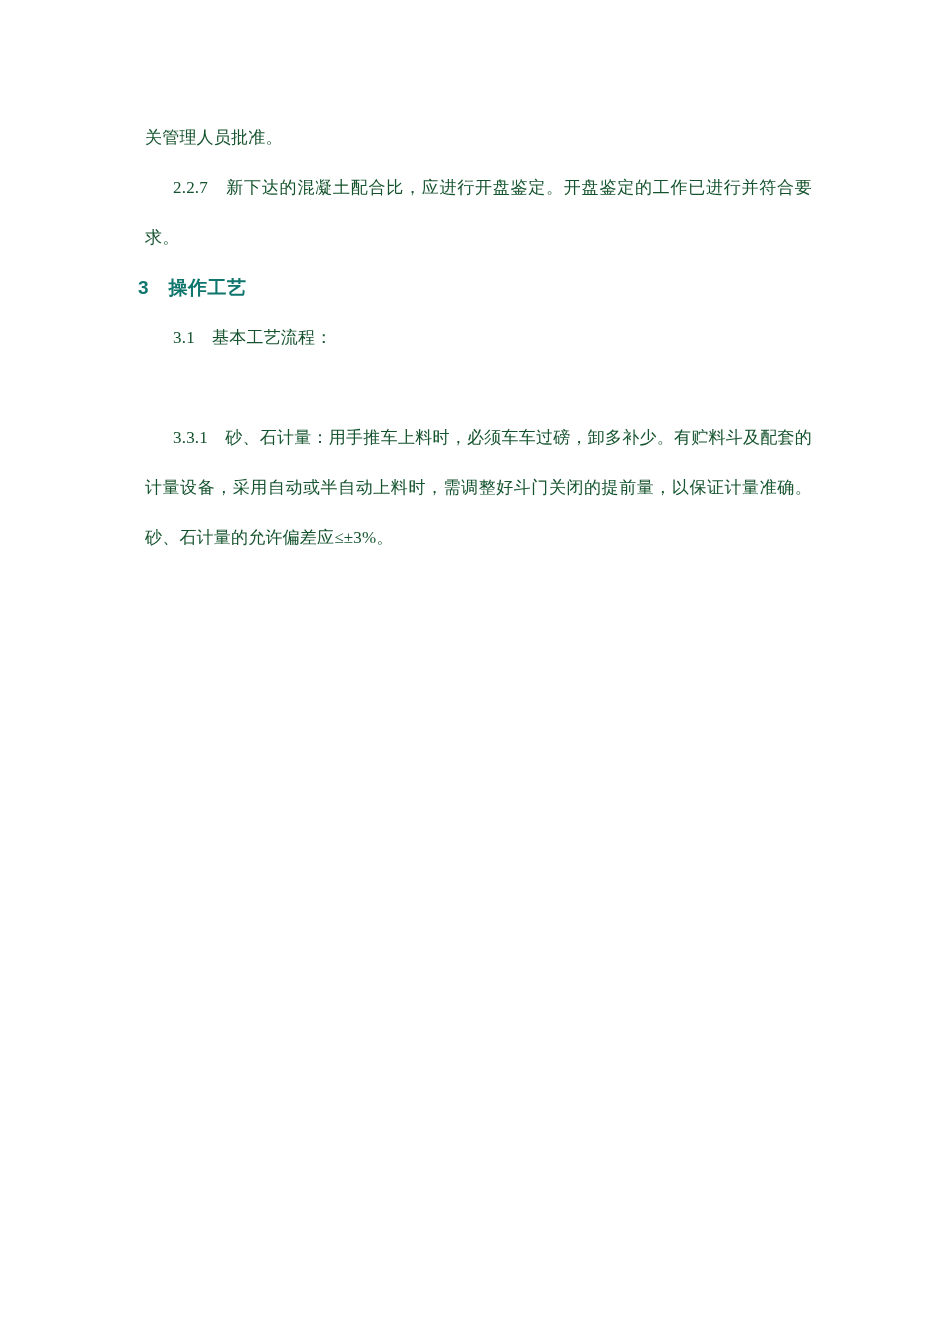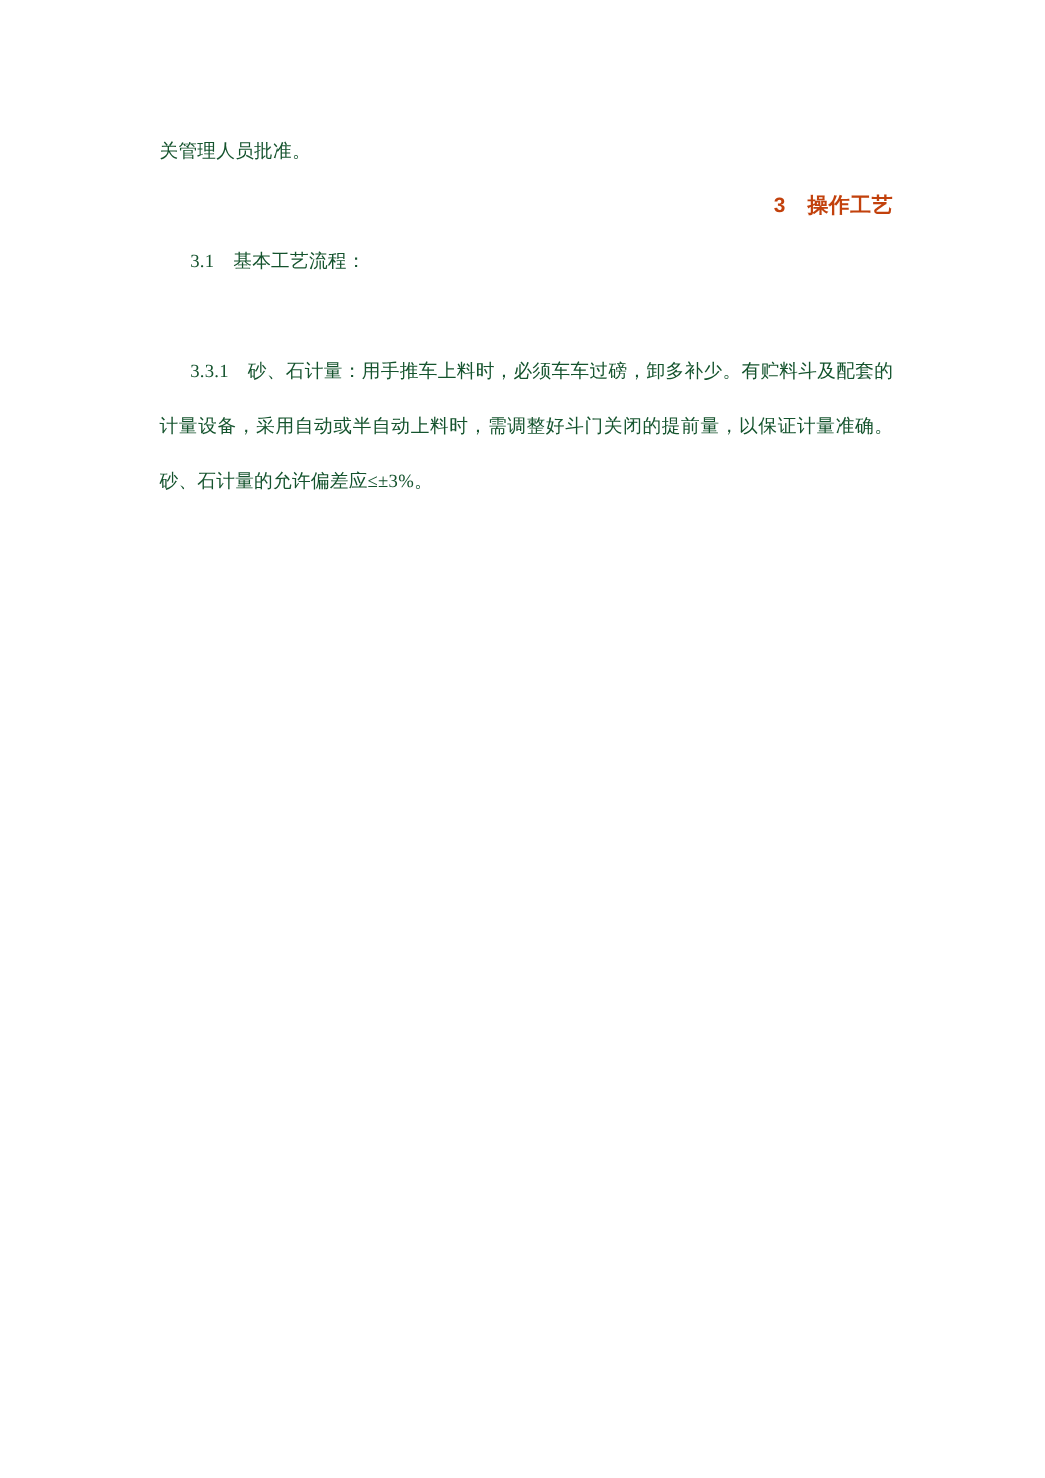--- a/index.html
+++ b/index.html
@@ -30,36 +30,37 @@
   }
   .indent {
     text-indent: 28px;
   }
   .heading {
     margin: 0 0 0 -7px;
     font-family: "Liberation Sans", sans-serif;
     font-weight: 700;
     font-size: 19px;
     line-height: 50px;
-    color: #c2410c;
-    text-align: right;
+    color: #0f766e;
+    text-align: left;
     letter-spacing: 0.5px;
   }
   .empty-line {
     height: 50px;
   }
 </style>
 </head>
 <body>
 
 <div class="page">
   <div class="text-block">
 
     <p class="para">关管理人员批准。</p>
 
+    <p class="para indent">2.2.7　新下达的混凝土配合比，应进行开盘鉴定。开盘鉴定的工作已进行并符合要求。</p>
 
     <h2 class="heading">3　操作工艺</h2>
 
     <p class="para indent">3.1　基本工艺流程：</p>
 
     <div class="empty-line"></div>
 
 
 
     <p class="para indent">3.3.1　砂、石计量：用手推车上料时，必须车车过磅，卸多补少。有贮料斗及配套的计量设备，采用自动或半自动上料时，需调整好斗门关闭的提前量，以保证计量准确。砂、石计量的允许偏差应≤±3%。</p>

